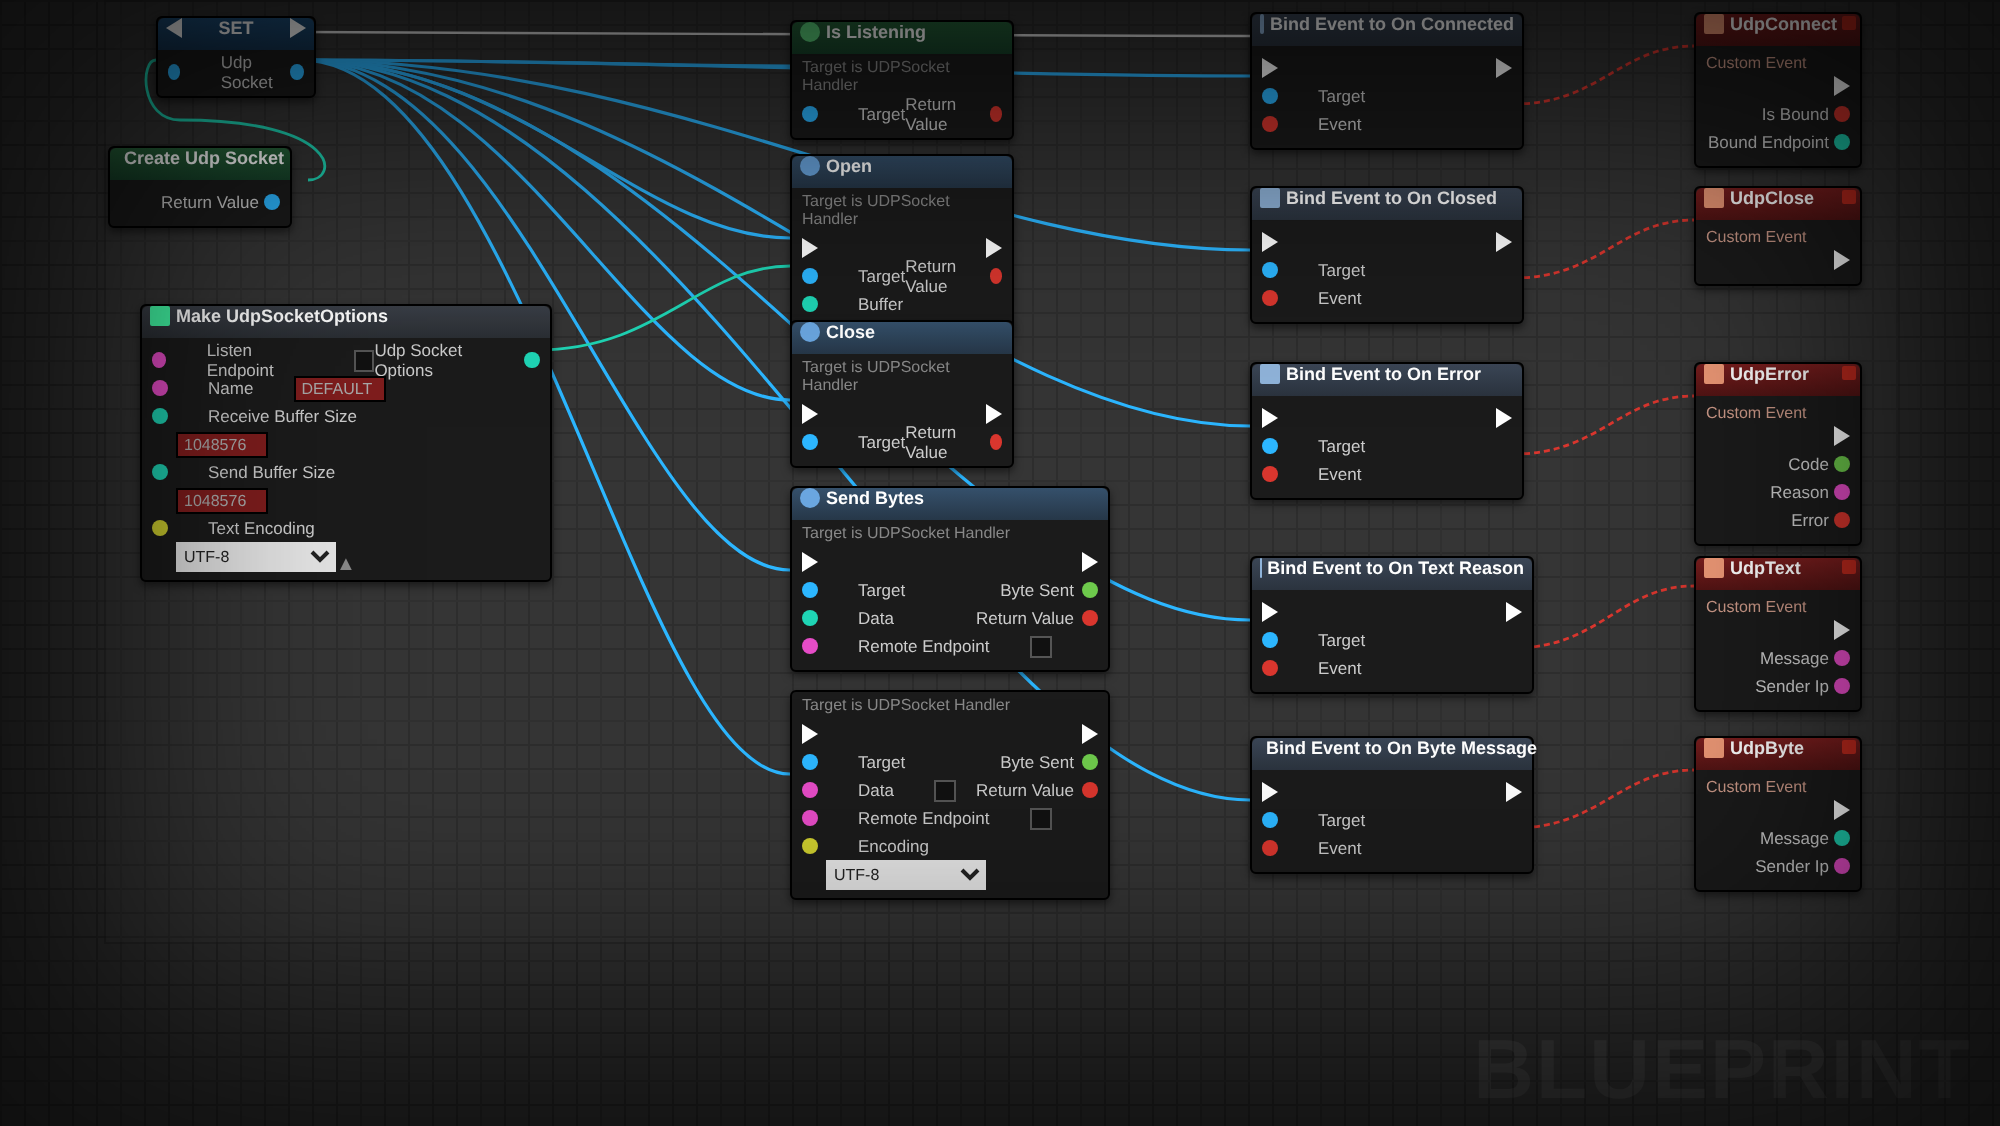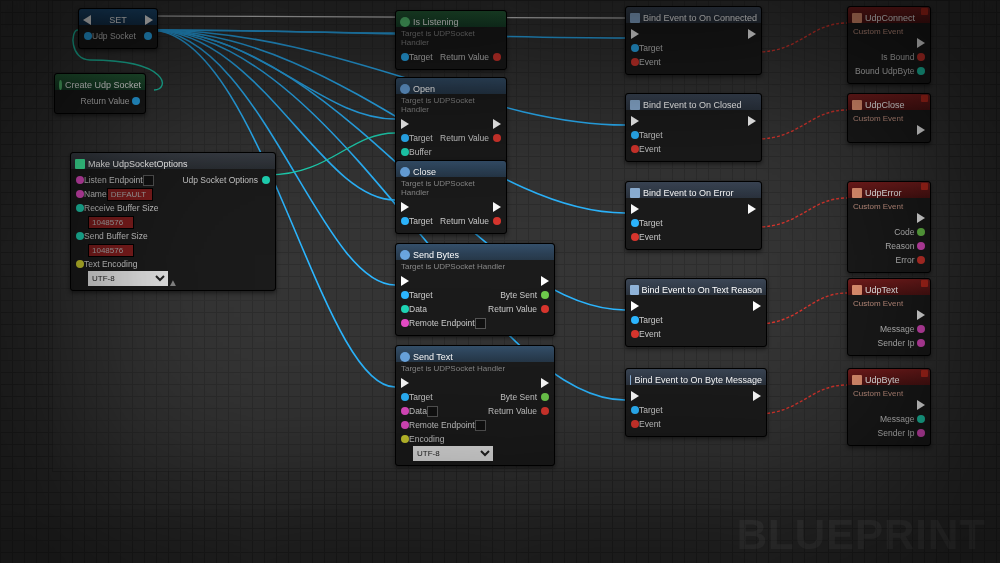--- a/index.html
+++ b/index.html
@@ -6,27 +6,27 @@
 .canvas{position:absolute;left:0;top:0;width:1000px;height:563px;
   background-color:#333;
   background-image:linear-gradient(#2b2b2b 1px,transparent 1px),linear-gradient(90deg,#2b2b2b 1px,transparent 1px),linear-gradient(#272727 1px,transparent 1px),linear-gradient(90deg,#272727 1px,transparent 1px);
   background-size:60px 60px,60px 60px,12px 12px,12px 12px;
 }
 .vignette{position:absolute;inset:0;pointer-events:none;box-shadow:inset 0 0 180px 60px rgba(0,0,0,.7)}
 .watermark{position:absolute;right:14px;bottom:4px;font-size:42px;font-weight:900;color:rgba(255,255,255,.08);letter-spacing:1px;font-family:Arial Black,Arial}
 .panel{position:absolute;left:52px;top:0;width:896px;height:470px;background:rgba(58,58,58,.35);border:1px solid rgba(0,0,0,.2)}
 svg.wires{position:absolute;left:0;top:0;width:1000px;height:563px;pointer-events:none}
 .node{position:absolute;background:#1b1b1b;border:1px solid #000;border-radius:3px;box-shadow:0 2px 4px rgba(0,0,0,.5)}
-.hdr{height:16px;border-radius:3px 3px 0 0;display:flex;align-items:flex-end;padding:0 4px;color:#fff;font-weight:normal;font-size:9px;white-space:nowrap;position:relative}
+.hdr{height:16px;border-radius:3px 3px 0 0;display:flex;align-items:flex-start;padding:0 4px;color:#fff;font-weight:bold;font-size:9px;white-space:nowrap;position:relative}
 .hdr .ico{width:10px;height:10px;margin-right:3px;display:inline-block;background:#ccc;border-radius:1px}
 .body{padding:4px 5px 5px 5px}
 .sub{font-size:8px;color:#888;margin:-2px 0 3px 0}
 .row{display:flex;align-items:center;height:14px}
 .row-sp{justify-content:space-between}
-.lt{display:flex;align-items:center;gap:0}
+.lt{display:flex;align-items:center;gap:20px}
 .rt{display:flex;align-items:center;gap:4px}
 .exec{width:0;height:0;border-style:solid;border-width:5px 0 5px 8px;border-color:transparent transparent transparent #fff;display:inline-block}
 .exec.rev{border-width:5px 8px 5px 0;border-color:transparent #fff transparent transparent}
 .pin{width:8px;height:8px;border-radius:50%;display:inline-block}
 .p-blue{background:#2cb6ff}
 .p-cyan{background:#1fd5b5}
 .p-mag{background:#e64cc7}
 .p-red{background:#d9362e}
 .p-grn{background:#6eca4c}
 .p-ylo{background:#cfcf2f}
@@ -273,24 +273,20 @@
           <span class="lt">
             <span class="pin p-mag"></span>
             <span class="lbl">Remote Endpoint</span>
             <span class="chk"></span>
           </span>
         </div>
   </div>
 </div>
 
 <div class="node" style="left:395px;top:345px;width:158px">
-  <div class="hdr h-dark">
-        <span class="ico" style="background:#6aa6e0;border-radius:50%"></span>
-        <span>Send Text</span>
-      </div>
   <div class="body">
         <div class="sub">Target is UDPSocket Handler</div>
     <div class="row row-sp">
           <span class="exec"></span>
           <span class="exec"></span>
         </div>
     <div class="row row-sp">
           <span class="lt">
             <span class="pin p-blue"></span>
             <span class="lbl">Target</span>
@@ -458,21 +454,21 @@
         <span class="ico" style="background:#e97"></span>
         <span>UdpConnect</span>
         <span class="dot-red"></span>
       </div>
   <div class="body">
         <div class="redsub">Custom Event</div>
     <div class="row" style="justify-content:flex-end">
           <span class="exec"></span>
         </div>
     <div class="row" style="justify-content:flex-end"><span class="lbl">Is Bound</span>&nbsp;<span class="pin p-red"></span></div>
-    <div class="row" style="justify-content:flex-end"><span class="lbl">Bound UdpByte</span>&nbsp;<span class="pin p-cyan"></span></div>
+    <div class="row" style="justify-content:flex-end"><span class="lbl">Bound Endpoint</span>&nbsp;<span class="pin p-cyan"></span></div>
   </div>
 </div>
 <div class="node" style="left:847px;top:93px;width:82px">
   <div class="hdr h-red">
         <span class="ico" style="background:#e97"></span>
         <span>UdpClose</span>
         <span class="dot-red"></span>
       </div>
   <div class="body">
         <div class="redsub">Custom Event</div>

